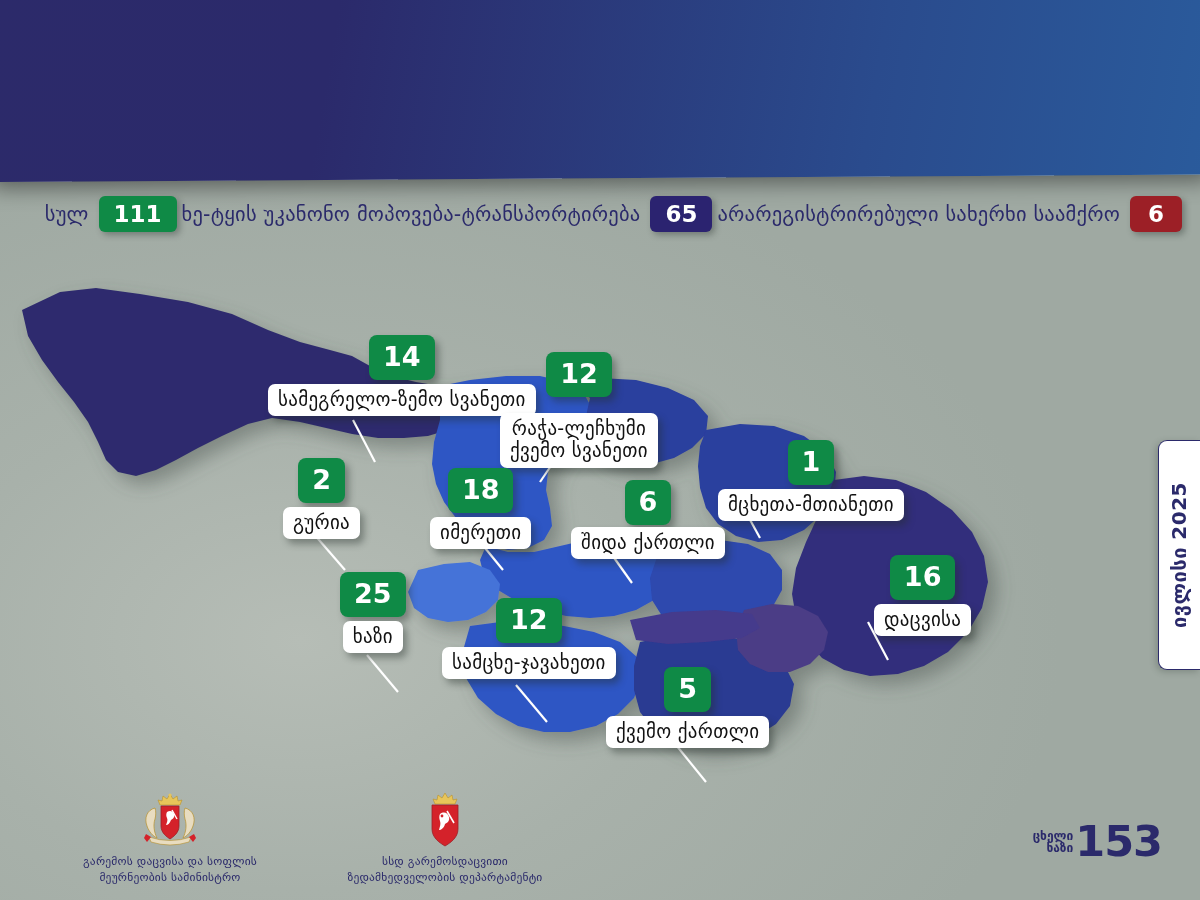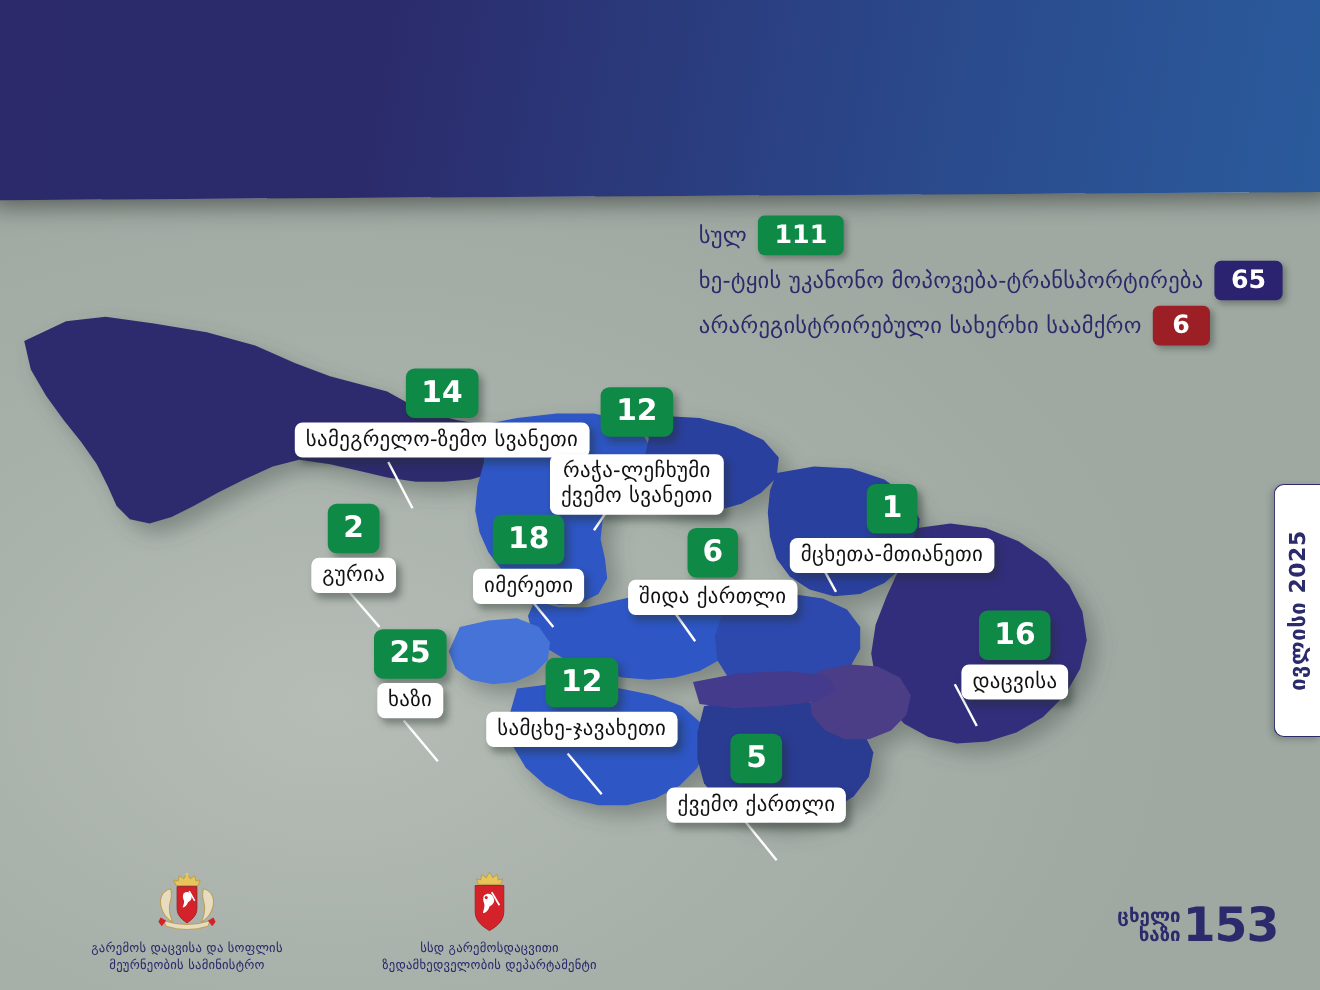--- a/index.html
+++ b/index.html
@@ -34,23 +34,23 @@
     color:#ffffff;
     font-size:44px;
     letter-spacing:1px;
     font-weight:400;
     padding-top:16px;
     white-space:nowrap;
   }
 
   
   #legend{
-    position:absolute; right:34px; top:196px;
+    position:absolute; right:18px; top:196px;
     z-index:6;
-    display:flex;flex-direction:column;gap:5px;
+    display:flex;flex-direction:row;gap:5px;
     align-items:flex-start;
   }
   .legend-row{
     display:flex;align-items:center;justify-content:flex-end;gap:10px;
   }
   .legend-label{
     color:#2b2a6b;font-size:20.5px;white-space:nowrap;letter-spacing:.2px;
   }
   .legend-badge{
     min-width:52px;height:36px;border-radius:6px;
@@ -117,21 +117,21 @@
   #org2{ left:300px; bottom:14px; width:290px;}
 
   .emblem{ display:block; margin:0 auto 5px; }
 
   #hotline{
     position:absolute;right:38px;bottom:40px;
     display:flex;align-items:center;gap:2px;
     color:#2b2a6b;
   }
   #hotline .words{
-    font-size:17px;font-weight:bold;line-height:1.0;text-align:right;letter-spacing:0px;
+    font-size:12px;font-weight:bold;line-height:1.0;text-align:right;letter-spacing:0px;
   }
   #hotline .words span{display:block;}
   #hotline .num153{
     font-size:43px;font-weight:bold;line-height:.86;letter-spacing:-1px;
   }
 </style>
 </head>
 <body>
 
 <div id="stage">

